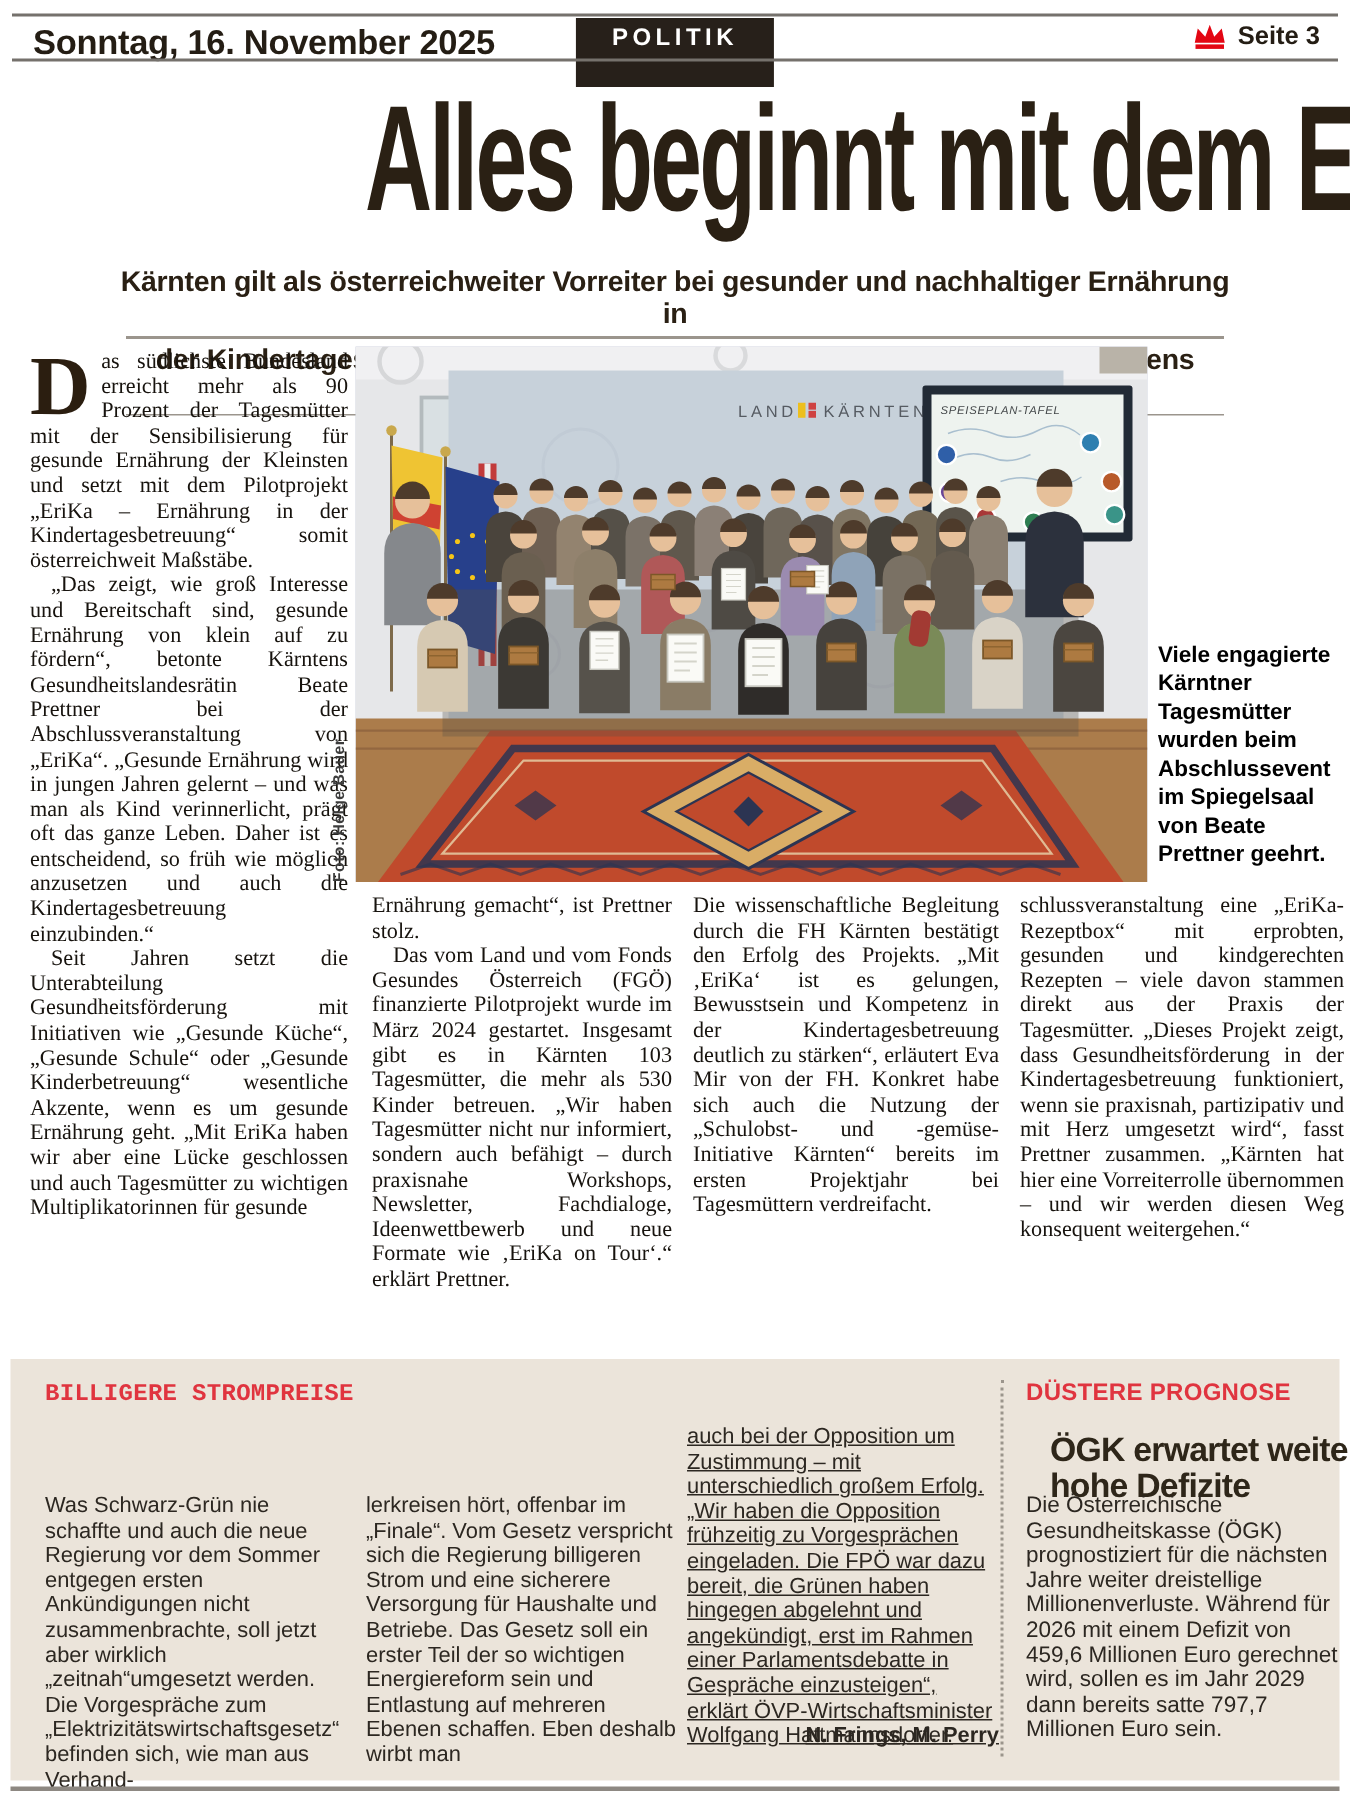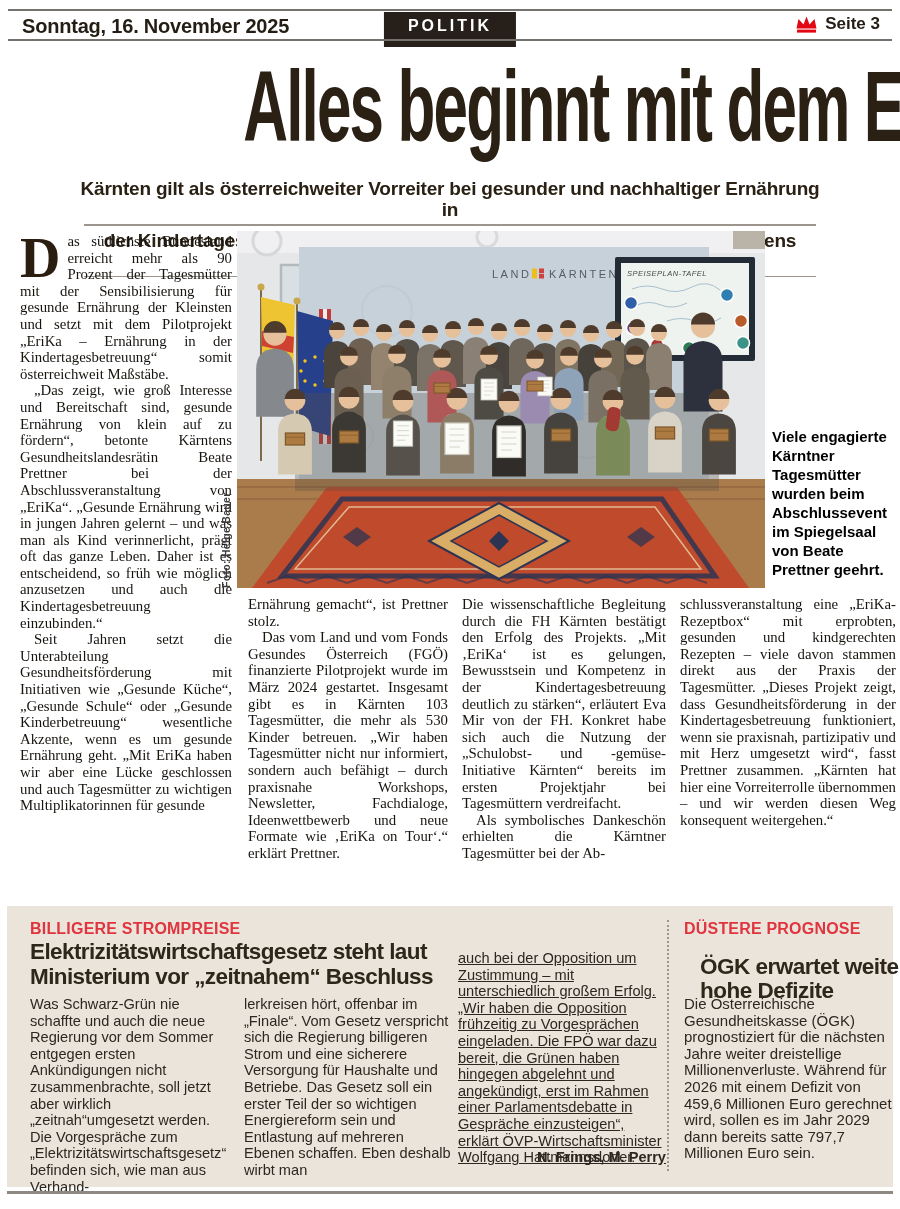--- a/index.html
+++ b/index.html
@@ -2,23 +2,23 @@
 <html lang="de"><head>
 <meta charset="utf-8">
 <style>
   html,body{margin:0;padding:0;background:#fff;}
   .page{position:relative;width:900px;height:1209px;background:#ffffff;overflow:hidden;
         font-family:"Liberation Sans",sans-serif;color:#231d15;}
 
   
   .rule-top{position:absolute;left:8px;right:8px;top:9px;height:2px;background:#75716c;}
   .rule-header{position:absolute;left:8px;right:8px;top:39px;height:2px;background:#75716c;}
-  .date{position:absolute;left:22px;top:15px;font-size:20px;font-weight:700;letter-spacing:-0.2px;color:#241d14;}
+  .date{position:absolute;left:22px;top:15px;font-size:23px;font-weight:700;letter-spacing:-0.2px;color:#241d14;}
   .politik{position:absolute;left:50%;transform:translateX(-50%);top:12px;background:#27201a;color:#fff;
-           font-weight:700;font-size:16px;letter-spacing:3px;padding:5px 24px 12px;}
+           font-weight:700;font-size:16px;letter-spacing:3px;padding:5px 24px 23px;}
   .page-num{position:absolute;right:20px;top:14px;display:flex;align-items:center;gap:7px;
             font-size:17px;font-weight:700;color:#241d14;}
 
   
   .headline{position:absolute;top:56px;left:0;width:900px;text-align:center;}
   .headline span{display:inline-block;font-size:100px;line-height:100px;font-weight:700;color:#2a2014;
                  letter-spacing:-3px;transform:scaleX(0.62);transform-origin:center;white-space:nowrap;}
   .subhead{position:absolute;top:162px;left:70px;right:70px;text-align:center;color:#2a2014;
            font-weight:700;font-size:19px;line-height:21px;letter-spacing:-0.2px;margin-top:14px;}
   .subhead .shline{display:block;padding:2px 0 3px;}
@@ -41,21 +41,21 @@
   .photo svg{display:block;}
   .credit{position:absolute;left:220px;top:488px;width:15px;height:100px;font-size:10.5px;font-weight:700;
           color:#3c3c3c;writing-mode:vertical-rl;transform:rotate(180deg);letter-spacing:0.3px;white-space:nowrap;}
   .caption{position:absolute;left:772px;top:427px;width:127px;font-size:15px;line-height:19px;
            font-weight:700;color:#000000;}
 
   
   .bottom-box{position:absolute;left:7px;right:7px;top:906px;height:281px;background:#ebe4da;}
   .b-rule{position:absolute;left:7px;right:7px;top:1191px;height:3px;background:#8d8882;}
   .kicker{color:#e0343f;font-weight:700;font-size:16px;letter-spacing:0.2px;}
-  .bl-kicker{position:absolute;left:23px;top:14px;}
+  .bl-kicker{position:absolute;left:23px;top:14px;font-family:Liberation Mono, monospace;}
   .bl-head{position:absolute;left:23px;top:33px;width:448px;font-size:22.5px;line-height:25px;font-weight:700;
            color:#2e2619;letter-spacing:-0.6px;}
   .sans{font-size:14.6px;line-height:16.6px;color:#2c2721;}
   .bl-c1{position:absolute;left:23px;top:90px;width:203px;}
   .bl-c2{position:absolute;left:237px;top:90px;width:208px;}
   .bl-c3{position:absolute;left:451px;top:44px;width:208px;text-decoration:underline;}
   .authors{text-align:right;font-weight:700;margin-top:-16.6px;}
   .divider{position:absolute;left:660px;top:14px;bottom:16px;width:0;border-left:2px dotted #9b958c;}
   .br-kicker{position:absolute;left:677px;top:14px;}
   .br-head{position:absolute;left:677px;top:33px;width:216px;font-size:22.5px;line-height:24px;font-weight:700;
@@ -273,29 +273,27 @@
   </div>
   <div class="credit">Foto: Helge Bauer</div>
   <div class="caption">Viele engagierte Kärntner Tagesmütter wurden beim Abschlussevent im Spiegelsaal von Beate Prettner geehrt.</div>
 
   <div class="col c2 ser">
     <p>Ernährung gemacht“, ist Prettner stolz.</p>
     <p>Das vom Land und vom Fonds Gesundes Österreich (FGÖ) finanzierte Pilotprojekt wurde im März 2024 gestartet. Insgesamt gibt es in Kärnten 103 Tagesmütter, die mehr als 530 Kinder betreuen. „Wir haben Tagesmütter nicht nur informiert, sondern auch befähigt – durch praxisnahe Workshops, Newsletter, Fachdialoge, Ideenwettbewerb und neue Formate wie ‚EriKa on Tour‘.“ erklärt Prettner.</p>
   </div>
   <div class="col c3 ser">
     <p>Die wissenschaftliche Begleitung durch die FH Kärnten bestätigt den Erfolg des Projekts. „Mit ‚EriKa‘ ist es gelungen, Bewusstsein und Kompetenz in der Kindertagesbetreuung deutlich zu stärken“, erläutert Eva Mir von der FH. Konkret habe sich auch die Nutzung der „Schulobst- und -gemüse-Initiative Kärnten“ bereits im ersten Projektjahr bei Tagesmüttern verdreifacht.</p>
-    <p>Als symbolisches Dankeschön erhielten die Kärntner Tagesmütter bei der Ab-</p>
   </div>
   <div class="col c4 ser">
     <p>schlussveranstaltung eine „EriKa-Rezeptbox“ mit erprobten, gesunden und kindgerechten Rezepten – viele davon stammen direkt aus der Praxis der Tagesmütter. „Dieses Projekt zeigt, dass Gesundheitsförderung in der Kindertagesbetreuung funktioniert, wenn sie praxisnah, partizipativ und mit Herz umgesetzt wird“, fasst Prettner zusammen. „Kärnten hat hier eine Vorreiterrolle übernommen – und wir werden diesen Weg konsequent weitergehen.“</p>
   </div>
 
   <section class="bottom-box">
     <div class="kicker bl-kicker">BILLIGERE STROMPREISE</div>
-    <h2 class="bl-head" style="margin:0">Elektrizitätswirtschaftsgesetz steht laut Ministerium vor „zeitnahem“ Beschluss</h2>
     <div class="sans bl-c1">Was Schwarz-Grün nie schaffte und auch die neue Regierung vor dem Sommer entgegen ersten Ankündigungen nicht zusammenbrachte, soll jetzt aber wirklich „zeitnah“umgesetzt werden. Die Vorgespräche zum „Elektrizitätswirtschaftsgesetz“ befinden sich, wie man aus Verhand-</div>
     <div class="sans bl-c2">lerkreisen hört, offenbar im „Finale“. Vom Gesetz verspricht sich die Regierung billigeren Strom und eine sicherere Versorgung für Haushalte und Betriebe. Das Gesetz soll ein erster Teil der so wichtigen Energiereform sein und Entlastung auf mehreren Ebenen schaffen. Eben deshalb wirbt man</div>
     <div class="sans bl-c3">
       <div>auch bei der Opposition um Zustimmung – mit unterschiedlich großem Erfolg. „Wir haben die Opposition frühzeitig zu Vorgesprächen eingeladen. Die FPÖ war dazu bereit, die Grünen haben hingegen abgelehnt und angekündigt, erst im Rahmen einer Parlamentsdebatte in Gespräche einzusteigen“, erklärt ÖVP-Wirtschaftsminister Wolfgang Hattmannsdorfer.</div>
       <div class="authors">N. Frings, M. Perry</div>
     </div>
     <div class="divider"></div>
     <div class="kicker br-kicker">DÜSTERE PROGNOSE</div>
     <h2 class="br-head" style="margin:16px">ÖGK erwartet weiter hohe Defizite</h2>
     <div class="sans br-body">Die Österreichische Gesundheitskasse (ÖGK) prognostiziert für die nächsten Jahre weiter dreistellige Millionenverluste. Während für 2026 mit einem Defizit von 459,6 Millionen Euro gerechnet wird, sollen es im Jahr 2029 dann bereits satte 797,7 Millionen Euro sein.</div>

